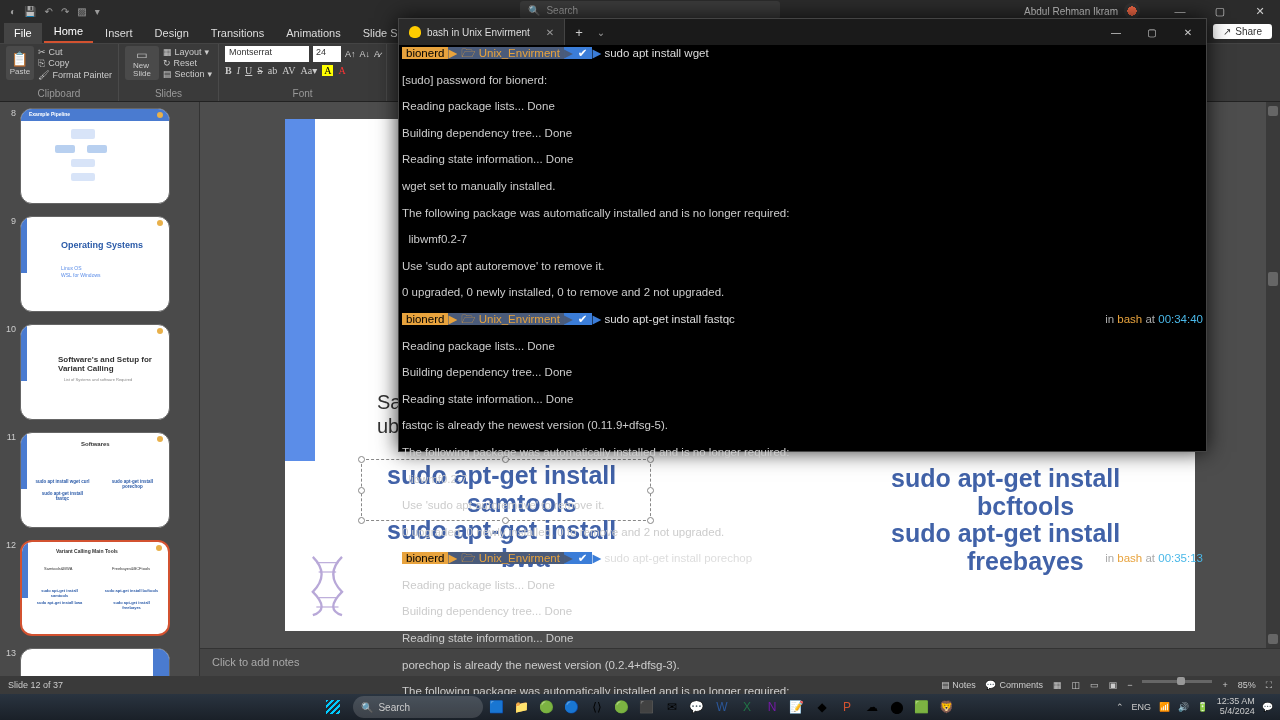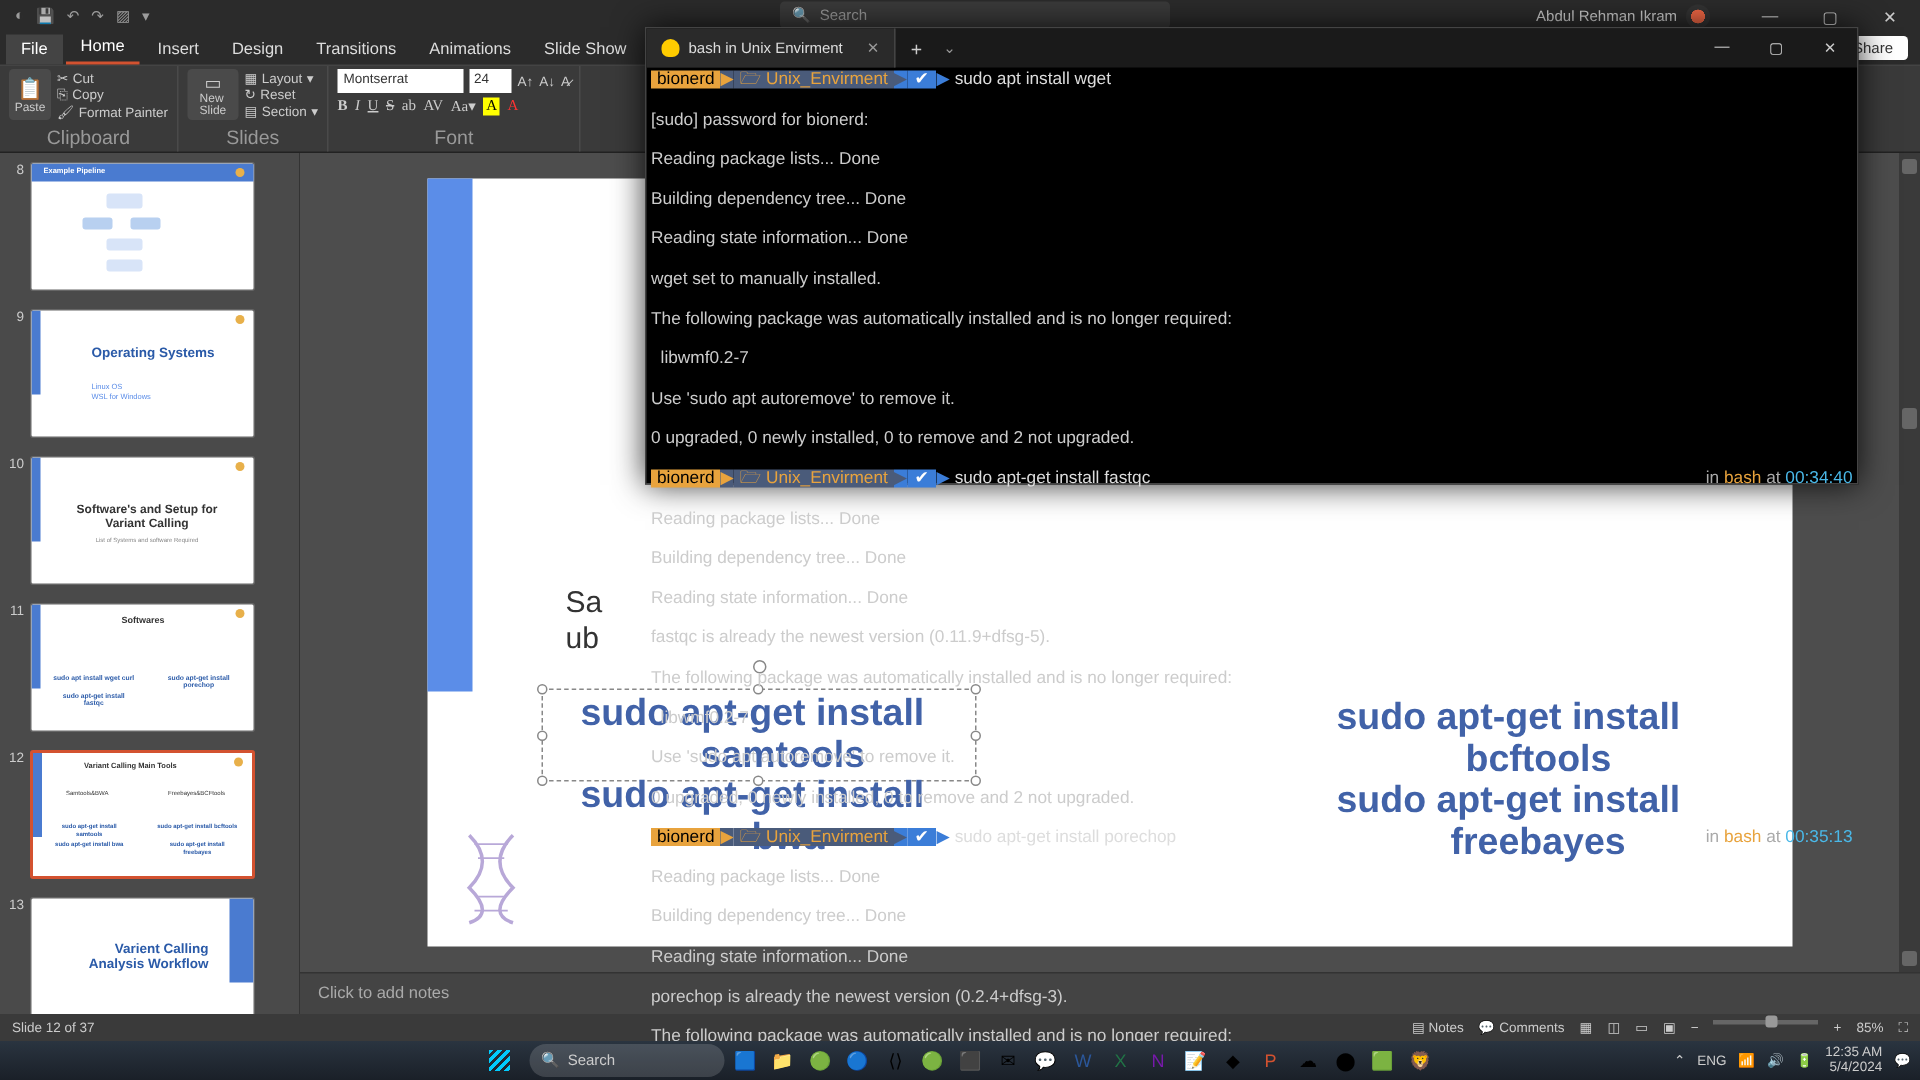--- a/index.html
+++ b/index.html
@@ -19,21 +19,21 @@
 
 .pp-tabs { height: 22px; background: #2b2b2b; display: flex; align-items: flex-end; padding-left: 4px; gap: 2px; font-size: 11px; color: #ddd; border-bottom: 1px solid #444; position: relative; }
 .pp-tabs .tab { padding: 4px 10px; cursor: pointer; }
 .pp-tabs .tab.file { background: #444; color: #fff; }
 .pp-tabs .tab.active { border-bottom: 2px solid #d35230; color: #fff; }
 .pp-tabs .share { position: absolute; right: 8px; top: 2px; background: #fff; color: #333; padding: 2px 10px; border-radius: 3px; font-size: 10px; display: flex; align-items: center; gap: 4px; }
 
 
 .pp-ribbon { height: 58px; background: #3a3a3a; display: flex; font-size: 9px; color: #ccc; border-bottom: 1px solid #222; }
 .pp-ribbon .group { border-right: 1px solid #4a4a4a; padding: 2px 6px; display: flex; flex-direction: column; justify-content: space-between; }
-.pp-ribbon .group-label { text-align: center; font-size: 13px; color: #999; }
+.pp-ribbon .group-label { text-align: center; font-size: 10px; color: #999; }
 .pp-ribbon .clipboard-icons { display: flex; gap: 4px; align-items: center; }
 .pp-ribbon .paste { width: 28px; height: 34px; background: #4a4a4a; border-radius: 3px; display: flex; flex-direction: column; align-items: center; justify-content: center; font-size: 8px; }
 .pp-ribbon .small-btns { display: flex; flex-direction: column; gap: 1px; font-size: 9px; }
 .pp-ribbon .small-btns div { display: flex; gap: 3px; align-items: center; }
 .pp-ribbon .slides-grp { display: flex; gap: 4px; align-items: center; }
 .pp-ribbon .newslide { width: 34px; height: 34px; background: #4a4a4a; border-radius: 3px; display: flex; flex-direction: column; align-items: center; justify-content: center; font-size: 8px; }
 .pp-ribbon .font-grp { display: flex; flex-direction: column; gap: 3px; }
 .pp-ribbon .font-row { display: flex; gap: 4px; align-items: center; }
 .pp-ribbon .font-name { width: 84px; height: 16px; background: #fff; color: #333; font-size: 9px; padding: 1px 4px; }
 .pp-ribbon .font-size { width: 28px; height: 16px; background: #fff; color: #333; font-size: 9px; padding: 1px 3px; }
@@ -45,21 +45,21 @@
 .pp-ribbon .font-btns .strike { text-decoration: line-through; }
 
 
 .pp-main { position: absolute; top: 102px; left: 0; right: 0; bottom: 44px; display: flex; background: #4d4d4d; }
 .pp-thumbs { width: 200px; background: #4a4a4a; overflow-y: auto; border-right: 1px solid #333; }
 .pp-thumbs::-webkit-scrollbar { width: 14px; }
 .pp-thumbs::-webkit-scrollbar-track { background: #3a3a3a; }
 .pp-thumbs::-webkit-scrollbar-thumb { background: #666; }
 .thumb-item { display: flex; padding: 6px 4px; gap: 4px; }
 .thumb-item .num { width: 12px; font-size: 9px; color: #ccc; text-align: right; }
-.thumb-item .thumb { width: 150px; height: 86px; background: #fff; border: 1px solid #666; border-radius: 2px; position: relative; overflow: hidden; }
+.thumb-item .thumb { width: 150px; height: 96px; background: #fff; border: 1px solid #666; border-radius: 12px; position: relative; overflow: hidden; }
 .thumb-item.selected .thumb { border: 2px solid #d35230; }
 .thumb .t-title { font-size: 7px; color: #2a5aa8; font-weight: bold; position: absolute; }
 .thumb .t-box { position: absolute; background: #e8effc; border-radius: 2px; }
 .thumb .t-bluestrip { position: absolute; background: #4a7bd0; }
 .thumb .t-dot { position: absolute; width: 6px; height: 6px; border-radius: 50%; background: #e8b04a; }
 
 
 .pp-canvas { flex: 1; position: relative; background: #4d4d4d; display: flex; flex-direction: column; }
 .pp-slide-area { flex: 1; display: flex; align-items: center; justify-content: center; position: relative; }
 .pp-slide { width: 910px; height: 512px; background: #fff; position: relative; overflow: visible; }
@@ -73,21 +73,21 @@
 
 .pp-notes { height: 28px; background: #444; color: #aaa; font-size: 11px; padding: 7px 12px; border-top: 1px solid #333; }
 
 
 .pp-status { position: absolute; bottom: 26px; left: 0; right: 0; height: 18px; background: #3a3a3a; color: #ccc; font-size: 9px; display: flex; align-items: center; padding: 0 8px; justify-content: space-between; }
 .pp-status .right { display: flex; gap: 10px; align-items: flex-start; }
 .pp-status .zoom-slider { width: 70px; height: 3px; background: #666; position: relative; }
 .pp-status .zoom-slider::after { content: ''; position: absolute; left: 35px; top: -3px; width: 8px; height: 8px; background: #999; border-radius: 2px; }
 
 
-.term-window { position: absolute; left: 398px; top: 18px; width: 809px; height: 305px; background: #000; border: 1px solid #444; box-shadow: 0 0 20px rgba(0,0,0,0.8); margin-left: 32px; }
+.term-window { position: absolute; left: 398px; top: 18px; width: 809px; height: 434px; background: #000; border: 1px solid #444; box-shadow: 0 0 20px rgba(0,0,0,0.8); }
 .term-titlebar { height: 26px; background: #1a1a1a; display: flex; align-items: center; position: relative; }
 .term-tab { height: 26px; background: #2a2a2a; display: flex; align-items: center; padding: 0 10px; gap: 6px; font-size: 10px; color: #ddd; border-right: 1px solid #444; }
 .term-tab .tux { width: 12px; height: 12px; background: #fc0; border-radius: 50% 50% 40% 40%; position: relative; }
 .term-tab .close-x { margin-left: 10px; color: #999; cursor: pointer; }
 .term-plus { padding: 0 10px; color: #ccc; font-size: 13px; }
 .term-winctl { position: absolute; right: 0; display: flex; }
 .term-winctl div { width: 36px; text-align: center; color: #ccc; font-size: 10px; }
 
 .term-body { padding: 2px 3px; font-family: "Consolas", "Courier New", monospace; font-size: 11.5px; line-height: 13.3px; color: #ccc; white-space: pre; overflow: hidden; }
 .term-body .line { display: block; }
@@ -255,21 +255,21 @@
         <div class="t-title" style="left:40px;top:24px;font-size:9px;line-height:1.1">Operating Systems</div>
         <div class="t-title" style="left:40px;top:48px;font-size:5px;font-weight:normal;color:#5b8de8">Linux OS</div>
         <div class="t-title" style="left:40px;top:55px;font-size:5px;font-weight:normal;color:#5b8de8">WSL for Windows</div>
       </div>
     </div>
     <div class="thumb-item">
       <div class="num">10</div>
       <div class="thumb">
         <div class="t-bluestrip" style="left:0;top:0;width:6px;height:56px"></div>
         <div class="t-dot" style="right:6px;top:3px"></div>
-        <div class="t-title" style="left:22px;top:30px;font-size:8px;width:110px;text-align:center;color:#333;line-height:1.15">Software's and Setup for Variant Calling</div>
+        <div class="t-title" style="left:37px;top:30px;font-size:8px;width:110px;text-align:left;color:#333;line-height:1.15">Software's and Setup for Variant Calling</div>
         <div class="t-title" style="left:22px;top:52px;font-size:4px;width:110px;text-align:center;color:#888;font-weight:normal">List of Systems and software Required</div>
       </div>
     </div>
     <div class="thumb-item">
       <div class="num">11</div>
       <div class="thumb">
         <div class="t-bluestrip" style="left:0;top:0;width:6px;height:56px"></div>
         <div class="t-dot" style="right:6px;top:3px"></div>
         <div class="t-title" style="left:60px;top:8px;font-size:6px;color:#333">Softwares</div>
         <div class="t-title" style="left:14px;top:46px;font-size:4.5px;width:55px;text-align:center">sudo apt install wget curl</div>

